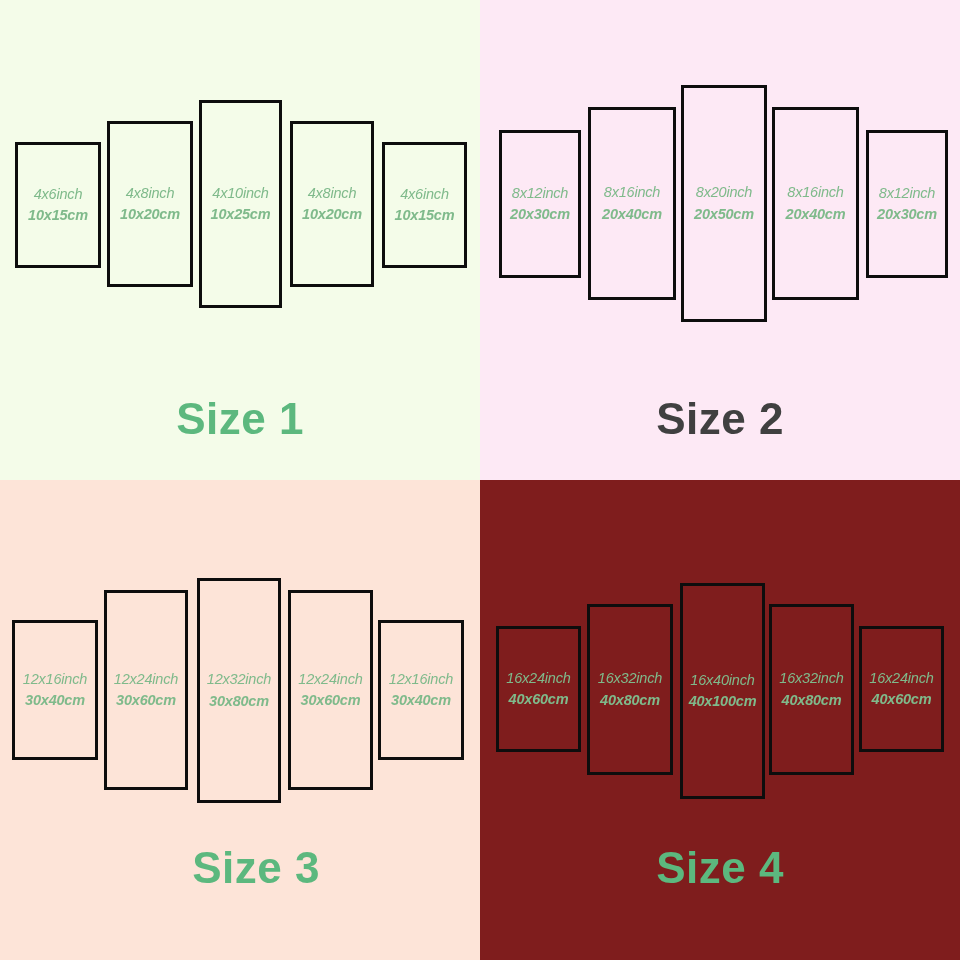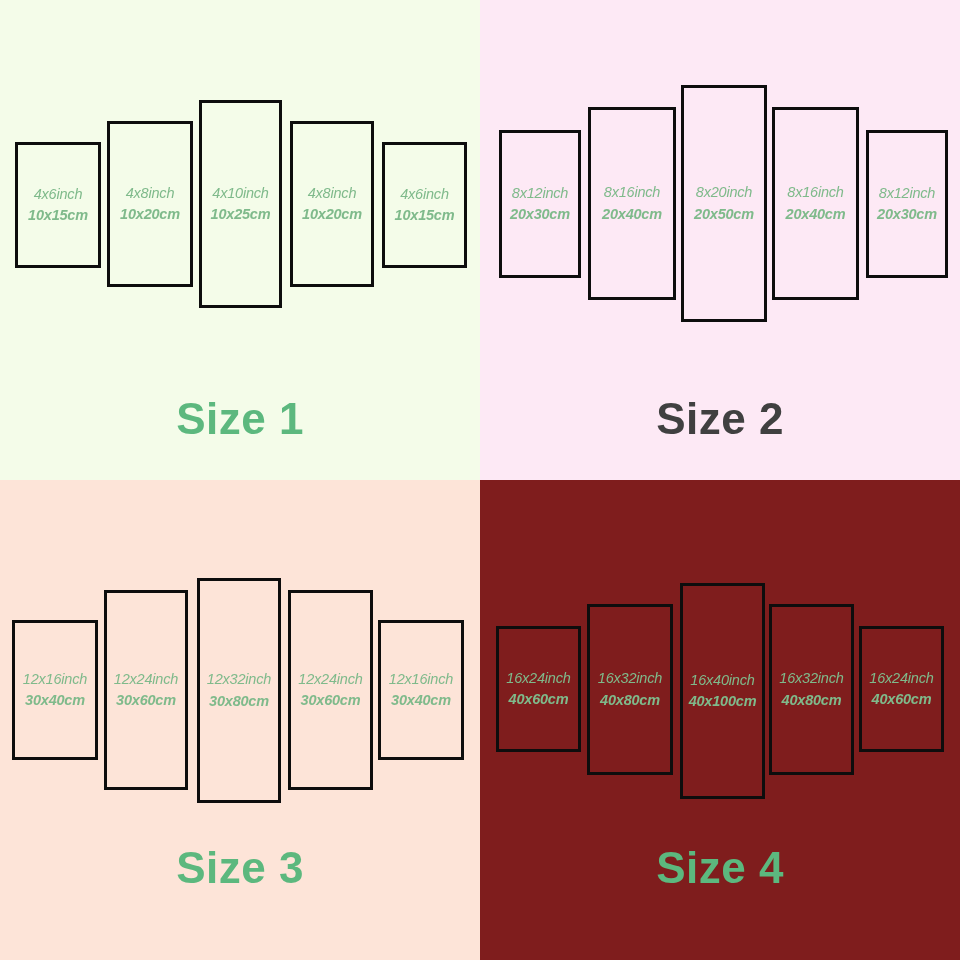--- a/index.html
+++ b/index.html
@@ -124,21 +124,21 @@
         <div class="panel" style="left: 197px; top: 98px; width: 84px; height: 225px; border-color: rgb(13, 13, 13);">
           <div class="panel-text" style="color: rgb(127, 186, 139);"><span>12x32inch</span><span class="line2">30x80cm</span></div>
         </div>
         <div class="panel" style="left: 288px; top: 110px; width: 85px; height: 200px; border-color: rgb(13, 13, 13);">
           <div class="panel-text" style="color: rgb(127, 186, 139);"><span>12x24inch</span><span class="line2">30x60cm</span></div>
         </div>
         <div class="panel" style="left: 378px; top: 140px; width: 86px; height: 140px; border-color: rgb(13, 13, 13);">
           <div class="panel-text" style="color: rgb(127, 186, 139);"><span>12x16inch</span><span class="line2">30x40cm</span></div>
         </div>
       </div>
-      <div class="size-label size-label-bot" style="color: rgb(92, 184, 126);">Size 3</div>
+      <div class="size-label size-label-bot" style="color: rgb(92, 184, 126); margin-left: 16px;">Size 3</div>
     </div>
     <div class="quadrant q4" style="background: #7f1d1d;">
       <div class="panel-stage">
         <div class="panel" style="left: 16px; top: 146px; width: 85px; height: 126px; border-color: rgb(13, 13, 13);">
           <div class="panel-text" style="color: rgb(127, 186, 139);"><span>16x24inch</span><span class="line2">40x60cm</span></div>
         </div>
         <div class="panel" style="left: 107px; top: 124px; width: 86px; height: 171px; border-color: rgb(13, 13, 13);">
           <div class="panel-text" style="color: rgb(127, 186, 139);"><span>16x32inch</span><span class="line2">40x80cm</span></div>
         </div>
         <div class="panel" style="left: 200px; top: 103px; width: 85px; height: 216px; border-color: rgb(13, 13, 13);">

